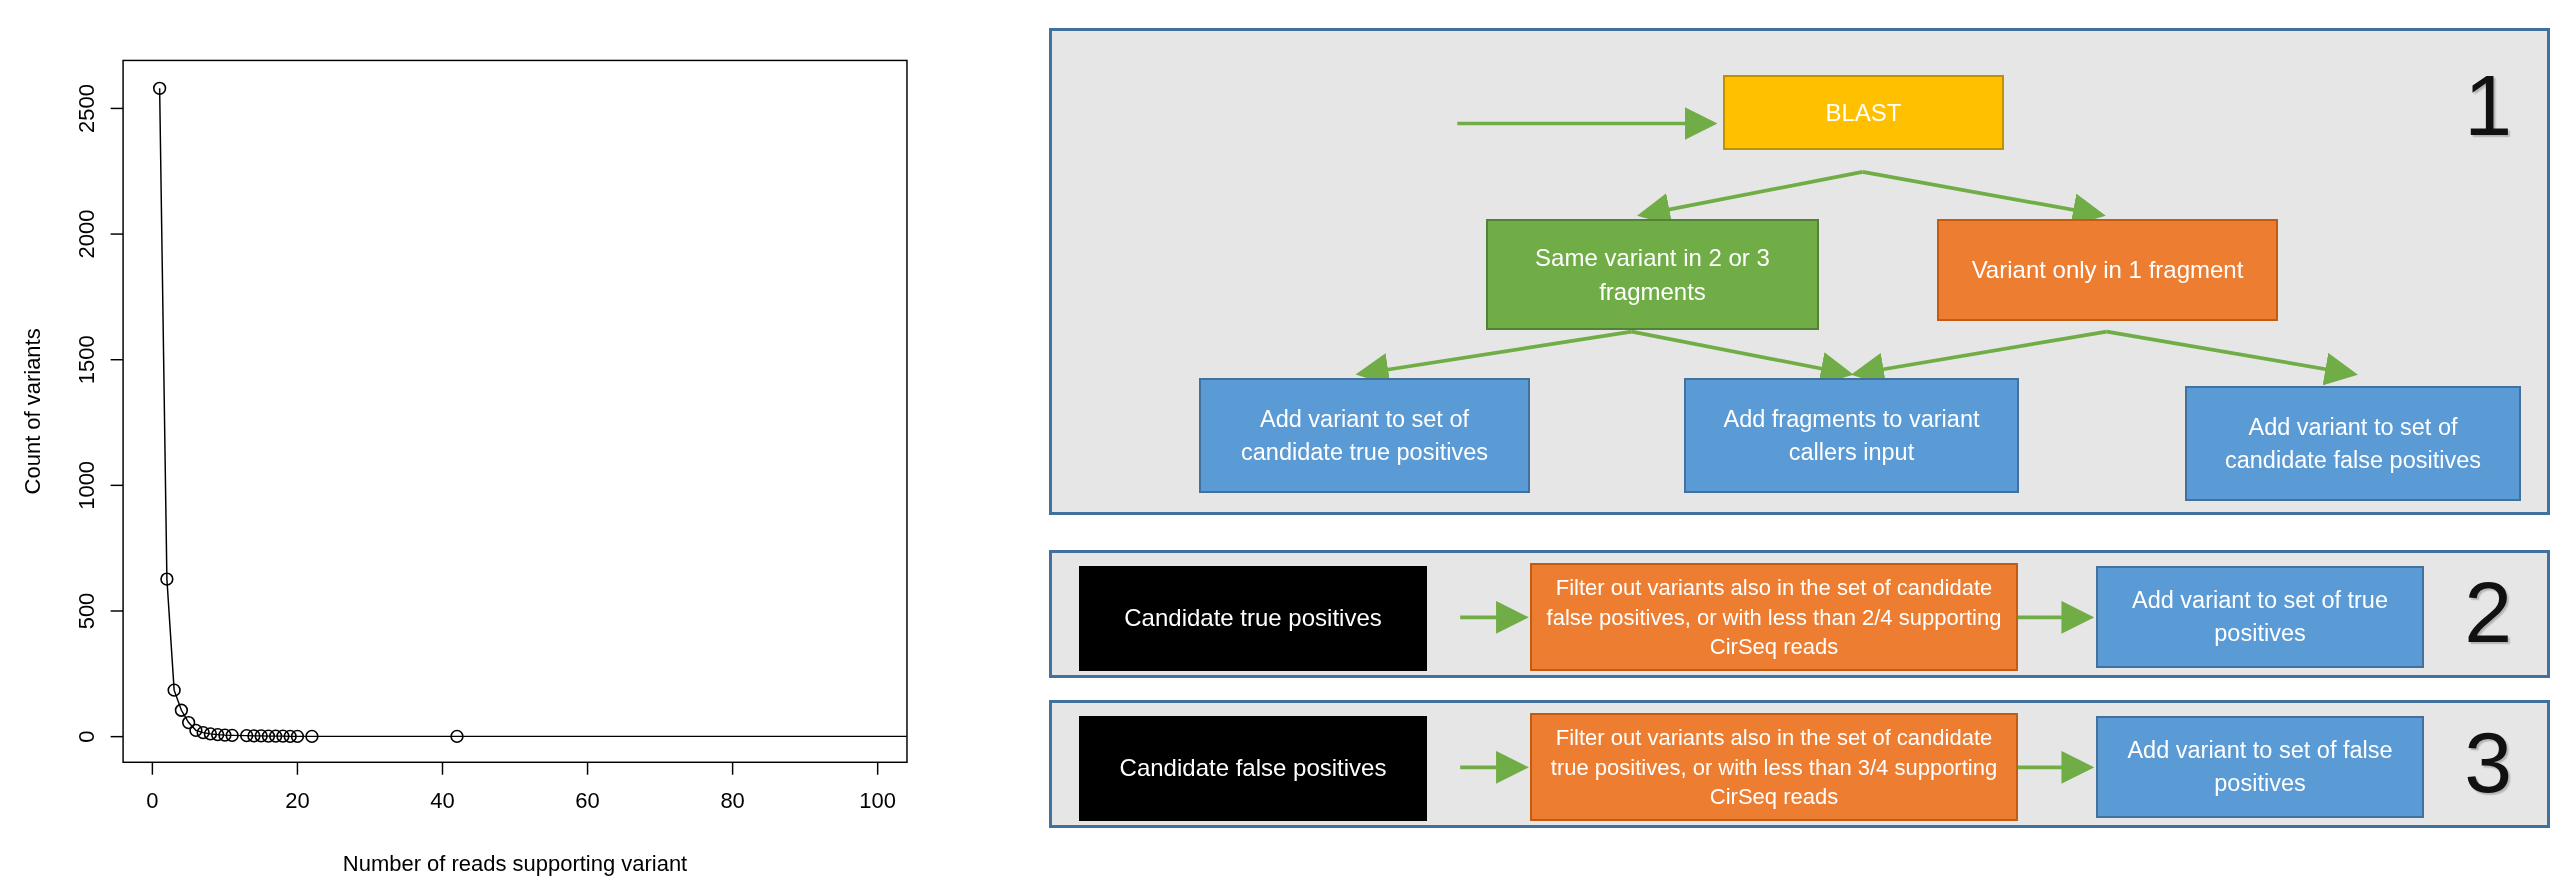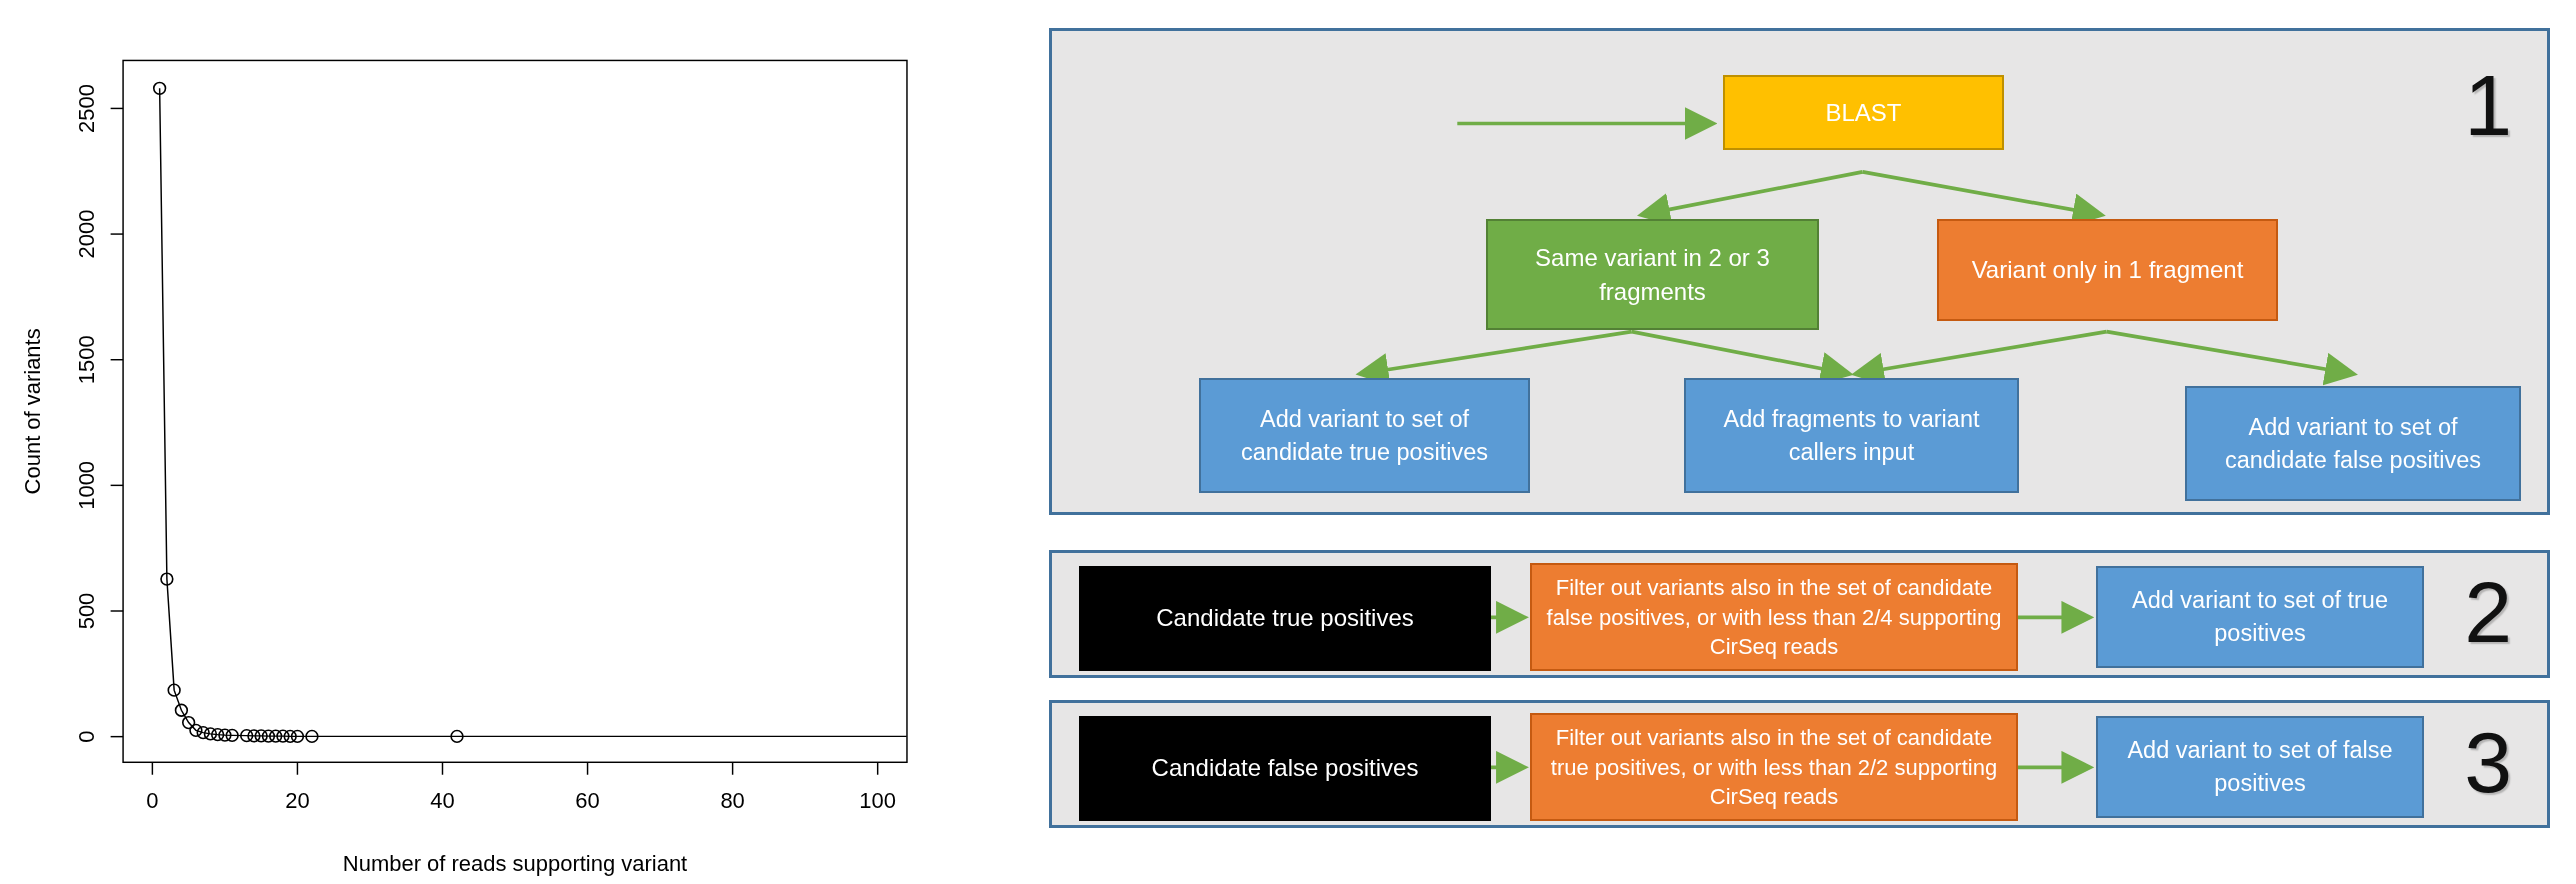--- a/index.html
+++ b/index.html
@@ -34,21 +34,21 @@
   
   #p1-source{left:26px;top:32px;width:379px;height:121px;}
   #p1-blast{left:671px;top:44px;width:281px;height:75px;}
   #p1-left{left:434px;top:188px;width:333px;height:111px;}
   #p1-right{left:885px;top:188px;width:341px;height:102px;}
   #p1-out-left{left:139px;top:347px;width:331px;height:115px;margin-left:8px;}
   #p1-out-mid{left:632px;top:347px;width:335px;height:115px;}
   #p1-out-right{left:1133px;top:347px;width:336px;height:115px;margin-top:8px;}
 
   
-  .p23-source{left:27px;top:12.5px;width:412px;height:105px;}
+  .p23-source{left:27px;top:12.5px;width:348px;height:105px;}
   .p23-filter{left:478px;top:10.3px;width:488px;height:108px;}
   .p23-result{left:1044px;top:13px;width:328px;height:102px;}
 
   
   #plot-svg{position:absolute;left:0;top:0;}
 </style>
 </head>
 <body>
 
 <div id="stage">
@@ -150,19 +150,19 @@
     <svg class="arrows" width="1501" height="128" viewBox="0 0 2048 175">
       <defs>
         <marker id="ah3" markerWidth="9" markerHeight="9" refX="7" refY="4.5" orient="auto">
           <path d="M0,0 L9,4.5 L0,9 z" class="arrow-head"></path>
         </marker>
       </defs>
       <line x1="556" y1="88" x2="640" y2="88" class="arrow-line" marker-end="url(#ah3)"></line>
       <line x1="1318" y1="88" x2="1413" y2="88" class="arrow-line" marker-end="url(#ah3)"></line>
     </svg>
     <div class="node black-box p23-source">Candidate false positives</div>
-    <div class="node orange-box filter-box p23-filter">Filter out variants also in the set of candidate true positives, or with less than 2/2 supporting CirSeq reads</div>
+    <div class="node orange-box filter-box p23-filter">Filter out variants also in the set of candidate true positives, or with less than 3/4 supporting CirSeq reads</div>
     <div class="node blue-box p23-result">Add variant to set of false positives</div>
     <div class="panel-num mid-num">3</div>
   </div>
 
 </div>
 
 
 </body></html>

